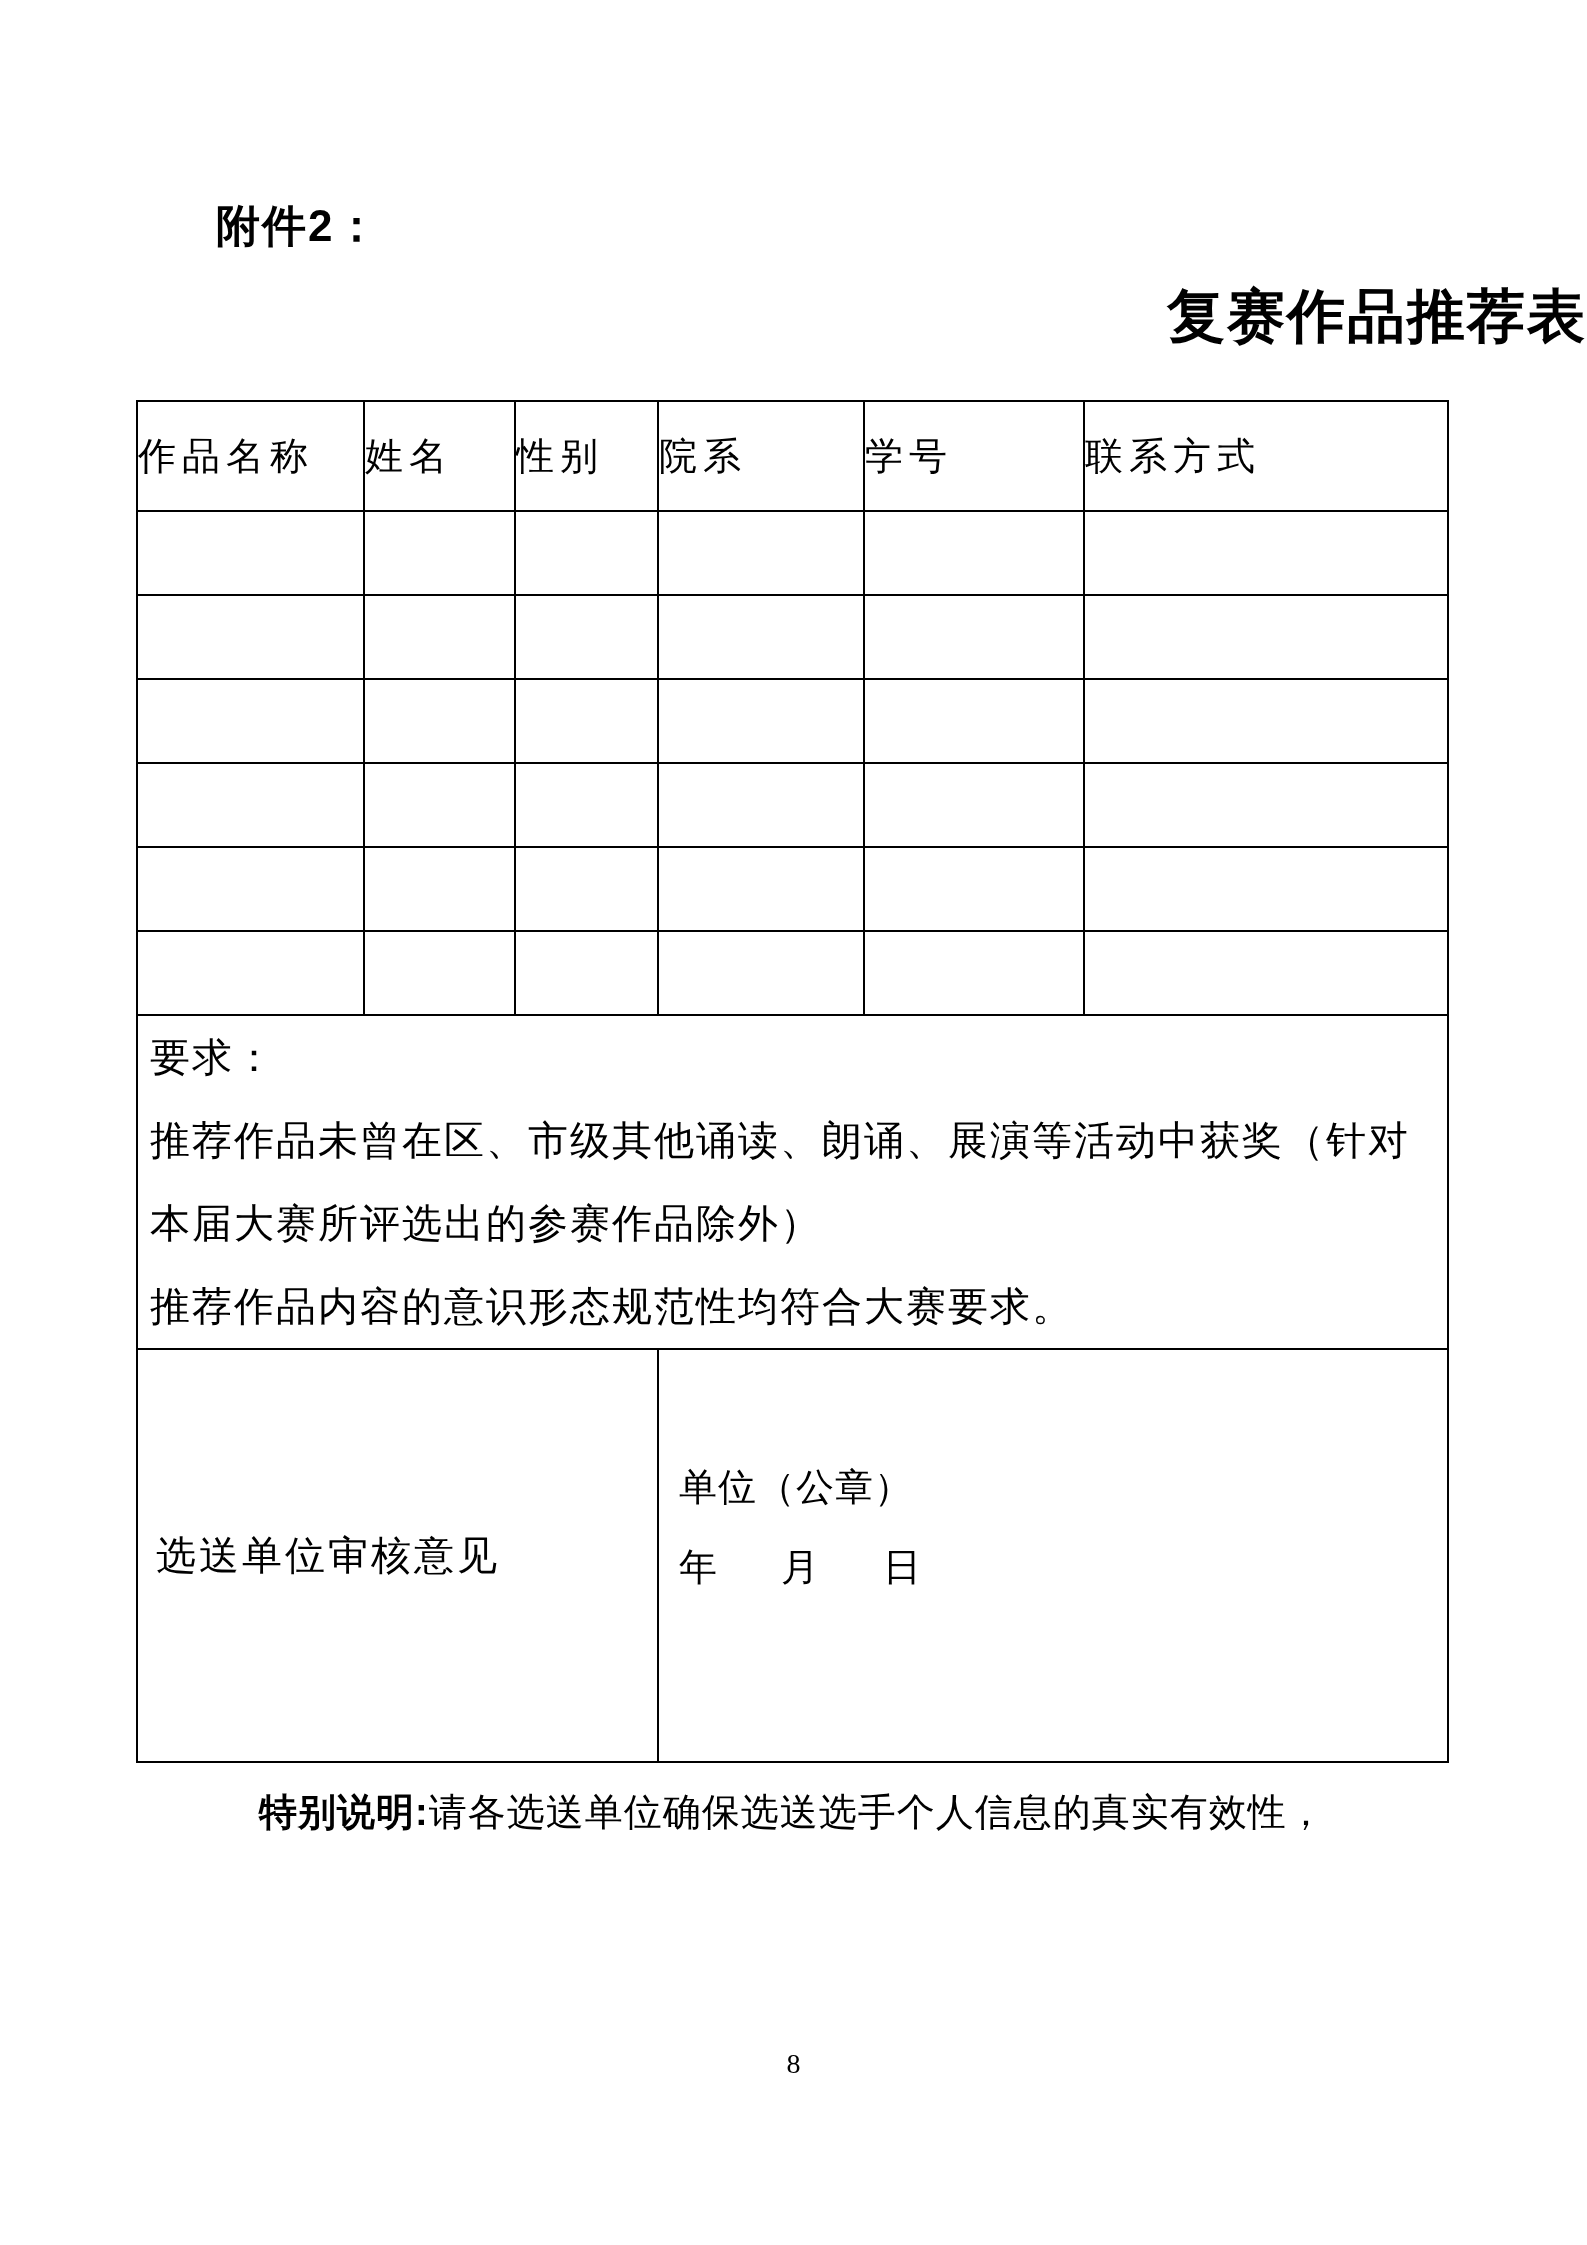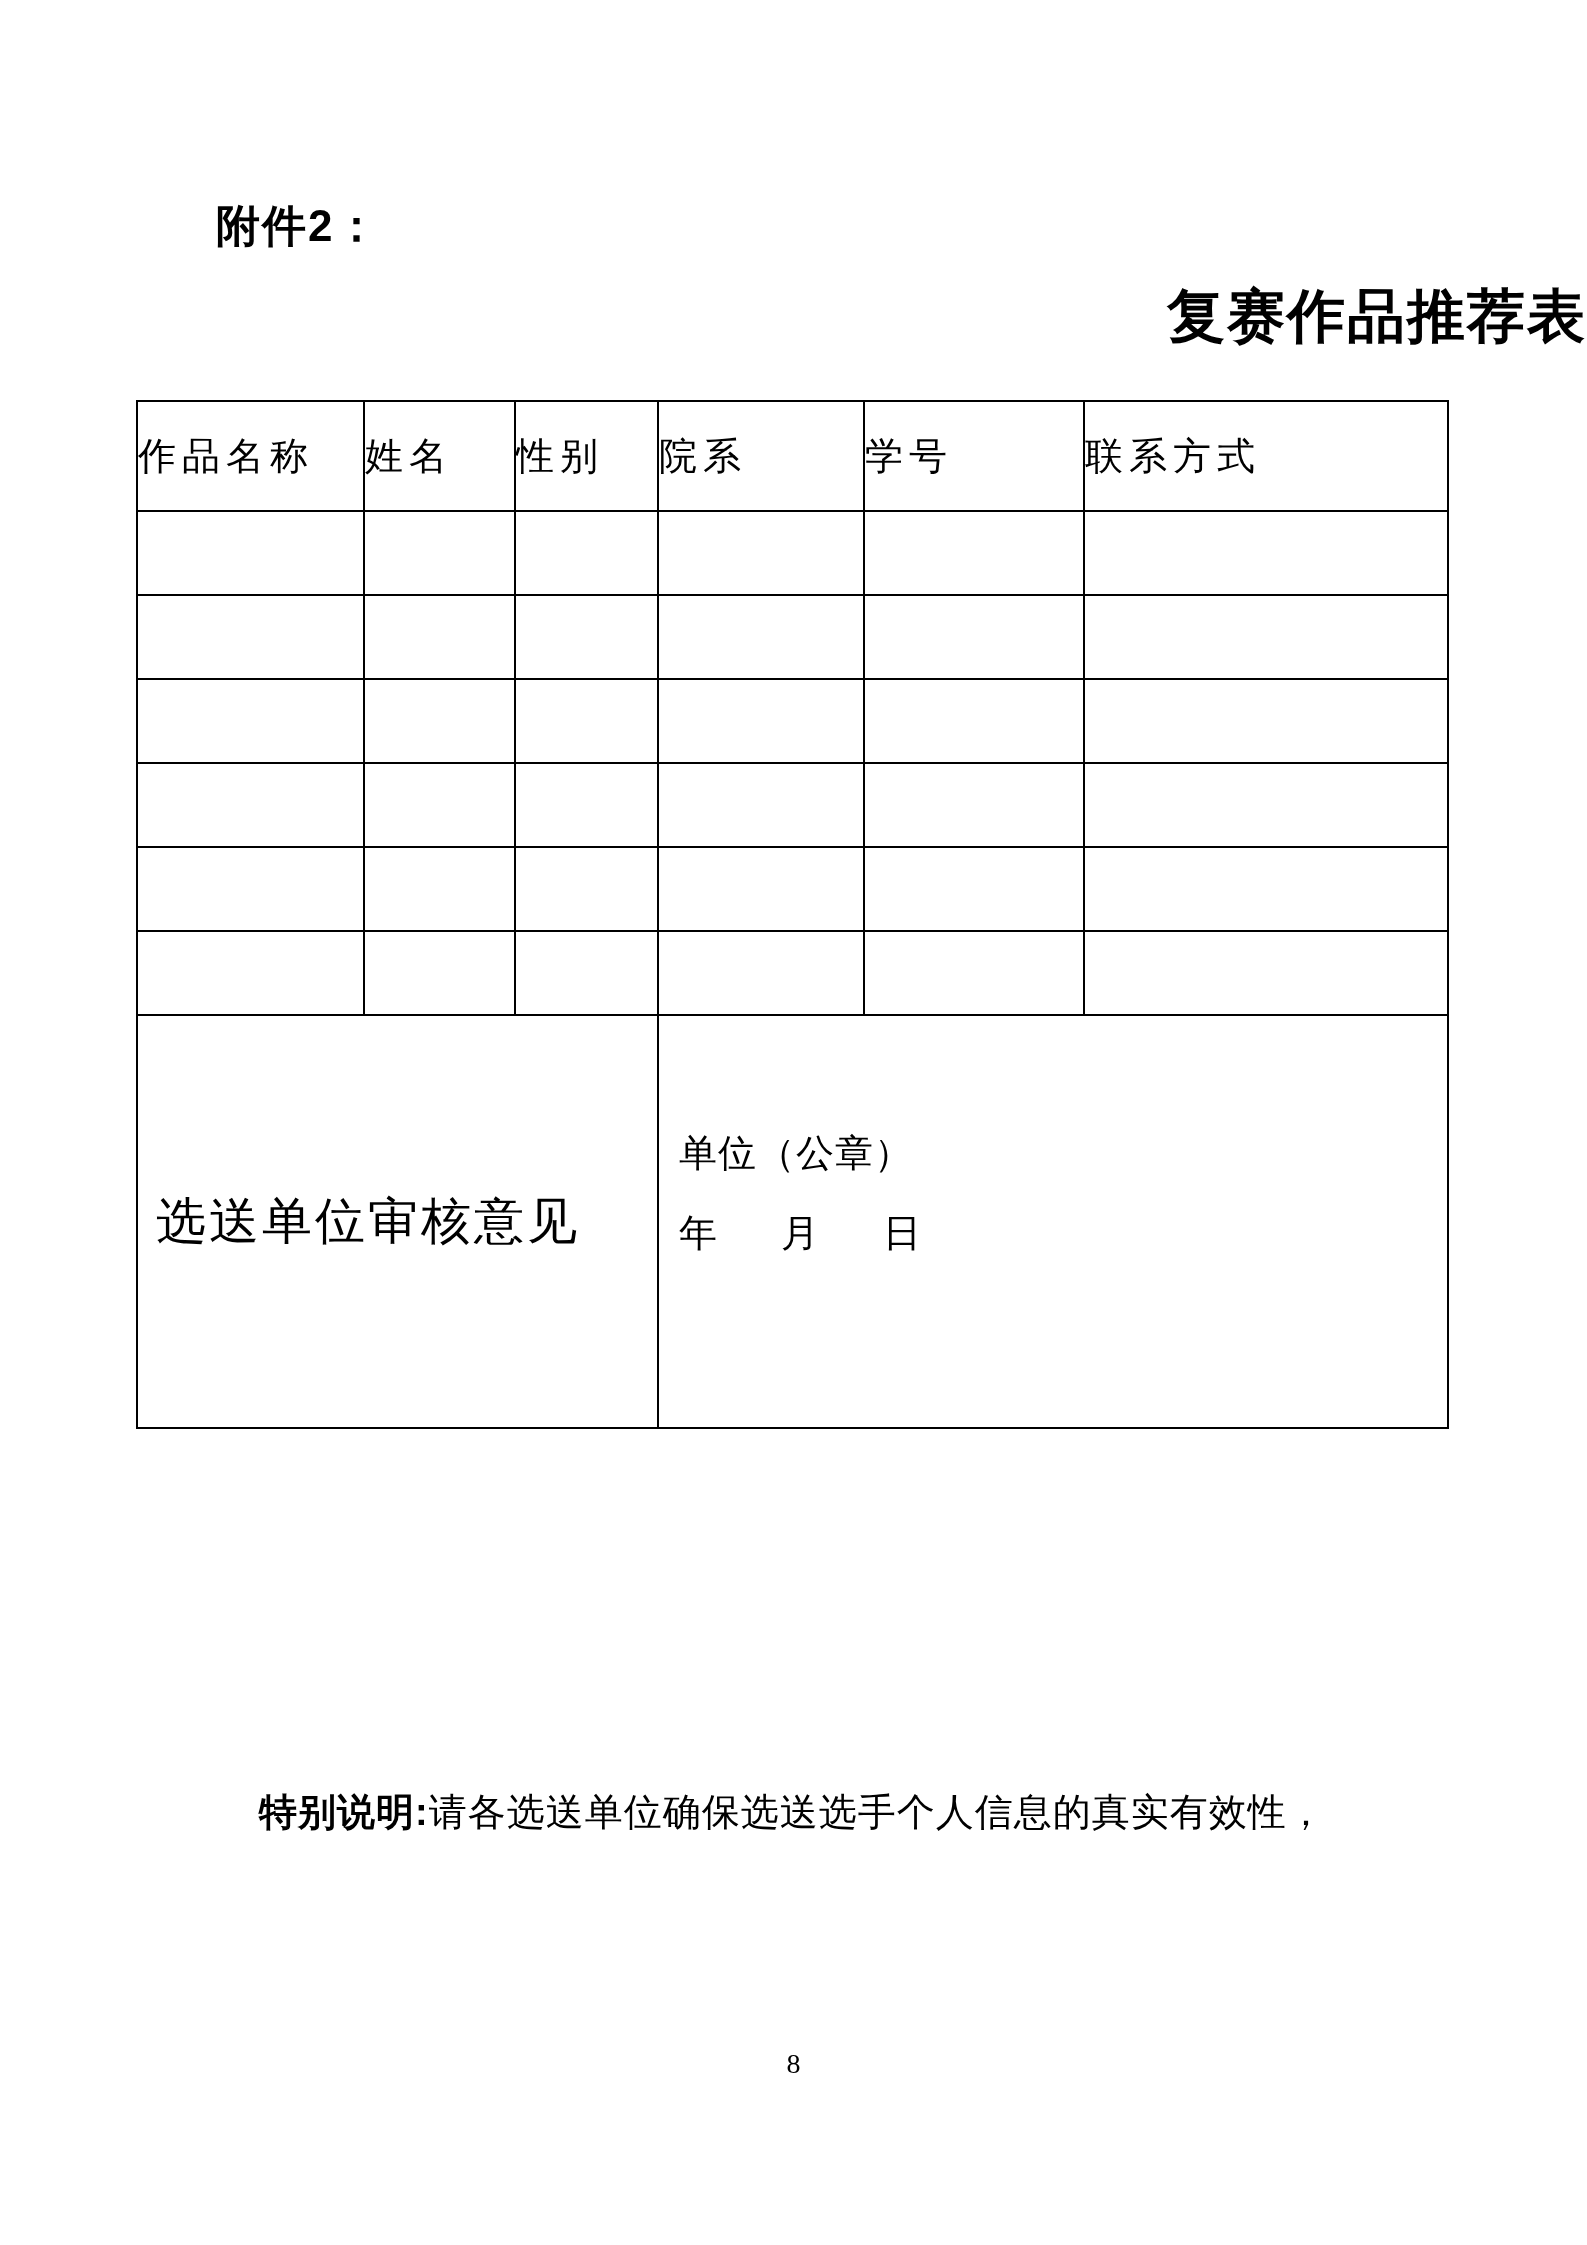--- a/index.html
+++ b/index.html
@@ -72,21 +72,21 @@
     line-height: 83px;
     letter-spacing: 2px;
     white-space: nowrap;
   }
   td.review-label-cell {
     height: 411px;
     text-align: left;
   }
   .review-label {
     padding-left: 18px;
-    font-size: 50px;
+    font-size: 40px;
     letter-spacing: 3px;
   }
   td.review-sign-cell {
     vertical-align: bottom;
   }
   .sign-block {
     display: flex;
     flex-direction: column;
     align-items: flex-start;
     row-gap: 38px;
@@ -201,20 +201,28 @@
     </tr>
     <tr class="data-row">
       <td></td>
       <td></td>
       <td></td>
       <td></td>
       <td></td>
       <td></td>
     </tr>
 
+    <tr>
+      <td class="requirements-cell" colspan="6">
+        <div class="req-line">要求：</div>
+        <div class="req-line">推荐作品未曾在区、市级其他诵读、朗诵、展演等活动中获奖（针对</div>
+        <div class="req-line">本届大赛所评选出的参赛作品除外）</div>
+        <div class="req-line">推荐作品内容的意识形态规范性均符合大赛要求。</div>
+      </td>
+    </tr>
 
     <tr>
       <td class="review-label-cell" colspan="3">
         <div class="review-label">选送单位审核意见</div>
       </td>
       <td class="review-sign-cell" colspan="3">
         <div class="sign-block">
           <div class="sign-line">单位（公章）</div>
           <div class="sign-line">年      月      日</div>
         </div>

